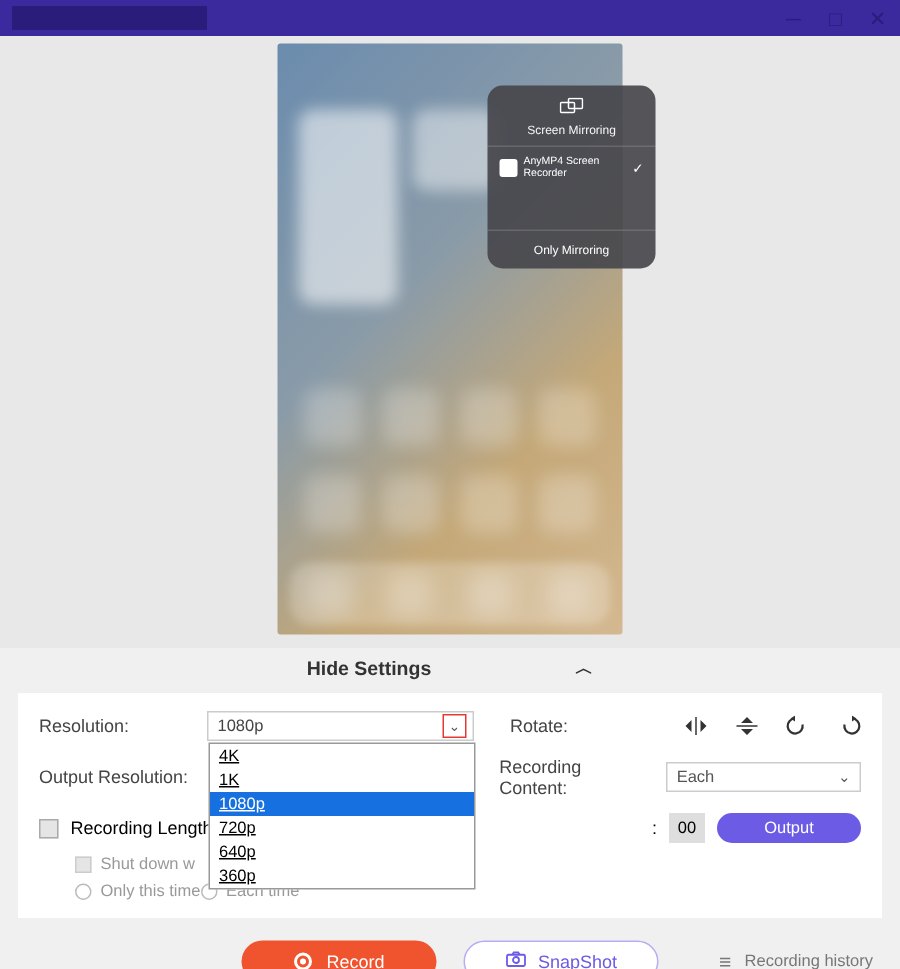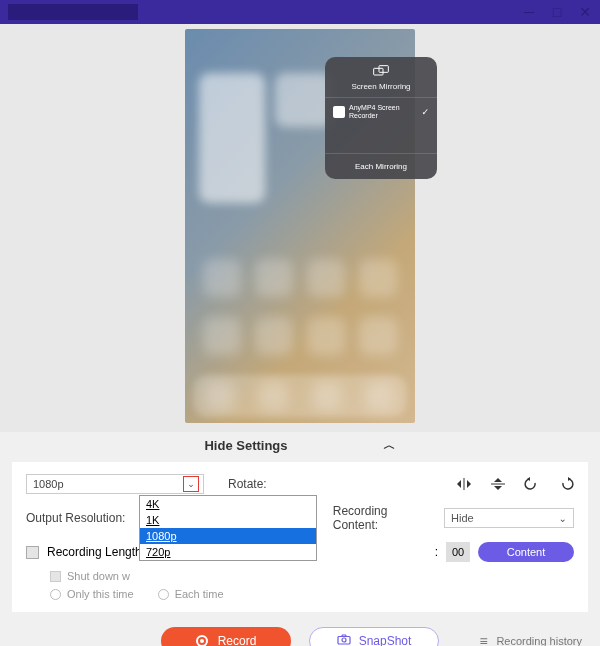--- a/index.html
+++ b/index.html
@@ -43,21 +43,21 @@
   
   .content-select { width: 130px; height: 20px; border: 1px solid #ccc; display: flex; align-items: center; justify-content: space-between; padding: 0 6px; font-size: 11px; margin-left: 8px; color: #555; }
   
   .rec-len-row { display: flex; align-items: center; gap: 8px; margin-top: 6px; }
   .chk { width: 13px; height: 13px; border: 1px solid #aaa; background: #e5e5e5; display: inline-block; }
   .time-seg { width: 24px; height: 20px; background: #dedede; display: inline-flex; align-items: center; justify-content: center; font-size: 11px; }
   .modify-btn { width: 96px; height: 20px; background: #6b5be5; color: #fff; border-radius: 10px; display: flex; align-items: center; justify-content: center; font-size: 11px; cursor: pointer; margin-left: auto; }
   
   .sub-opts { margin-left: 24px; margin-top: 8px; display: flex; flex-direction: column; gap: 6px; color: #999; font-size: 11px; }
   .radio-row { display: flex; align-items: center; gap: 6px; }
-  .radio-row2 { display: flex; align-items: center; gap: 24px; }
+  .radio-row2 { display: flex; align-items: center; }
   .radio { width: 11px; height: 11px; border: 1px solid #bbb; border-radius: 50%; display: inline-block; }
   
   .dropdown-list { position: absolute; left: 127px; top: 33px; width: 178px; background: #fff; border: 1px solid #999; z-index: 10; font-size: 11px; }
   .dd-item { padding: 2px 6px; cursor: pointer; text-decoration: underline; }
   .dd-item.sel { background: #1670e0; color: #fff; }
   
   .bottom-bar { display: flex; align-items: center; justify-content: center; gap: 18px; padding: 15px 0; position: relative; }
   .record-btn { width: 130px; height: 28px; background: #f0542f; color: #fff; border-radius: 14px; display: flex; align-items: center; justify-content: center; gap: 10px; font-size: 12px; cursor: pointer; }
   .rec-dot { width: 12px; height: 12px; border: 2px solid #fff; border-radius: 50%; position: relative; }
   .rec-dot:after { content: ''; position: absolute; inset: 2px; background: #fff; border-radius: 50%; }
@@ -109,32 +109,33 @@
           </svg>
       </div>
       <div class="mirror-title">Screen Mirroring</div>
       <div class="mirror-item">
         <span class="mirror-item-left">
             <span class="mirror-app-icon"></span>
             <span style="font-size:7px;line-height:1.1">AnyMP4 Screen Recorder</span>
           </span>
         <span class="mirror-check">✓</span>
       </div>
-      <div class="mirror-stop">Each Mirroring</div>
+      <div class="mirror-stop">Only Mirroring</div>
     </div>
   </div>
 </div>
 
 <div class="hide-settings">
   <span>Hide Settings</span>
   <span class="chev">︿</span>
 </div>
 
 <div class="settings-panel">
   <div class="row">
+    <span class="lbl">Resolution:</span>
     <div class="select-box">
       <span>1080p</span>
       <span class="sel-arrow">⌄</span>
     </div>
     <div class="rotate-group">
       <span>Rotate:</span>
       <div class="rotate-icons">
         <span class="tool-icon"><svg viewBox="0 0 16 14">
               <path d="M1 7 L5 3 L5 11 Z M15 7 L11 3 L11 11 Z" fill="#333"></path>
               <line x1="8" y1="1" x2="8" y2="13" stroke="#333"></line>
@@ -153,39 +154,41 @@
             </svg></span>
       </div>
     </div>
   </div>
 
   <div class="row">
     <span class="lbl">Output Resolution:</span>
     <div style="width:178px"></div>
     <span style="margin-left:17px">Recording Content:</span>
     <div class="content-select">
-      <span>Hide</span>
+      <span>Each</span>
       <span style="font-size:10px">⌄</span>
     </div>
   </div>
 
   <div class="dropdown-list">
     <div class="dd-item">4K</div>
     <div class="dd-item">1K</div>
     <div class="dd-item sel">1080p</div>
     <div class="dd-item">720p</div>
+    <div class="dd-item">640p</div>
+    <div class="dd-item">360p</div>
   </div>
 
   <div class="rec-len-row">
     <span class="chk"></span>
     <span>Recording Length</span>
     <span style="flex:1"></span>
     <span>:</span>
     <span class="time-seg">00</span>
-    <div class="modify-btn">Content</div>
+    <div class="modify-btn">Output</div>
   </div>
 
   <div class="sub-opts">
     <div class="radio-row">
       <span class="chk" style="width:11px;height:11px;border-color:#ccc"></span>
       <span>Shut down w</span>
     </div>
     <div class="radio-row2">
       <span class="radio-row">
           <span class="radio"></span>

